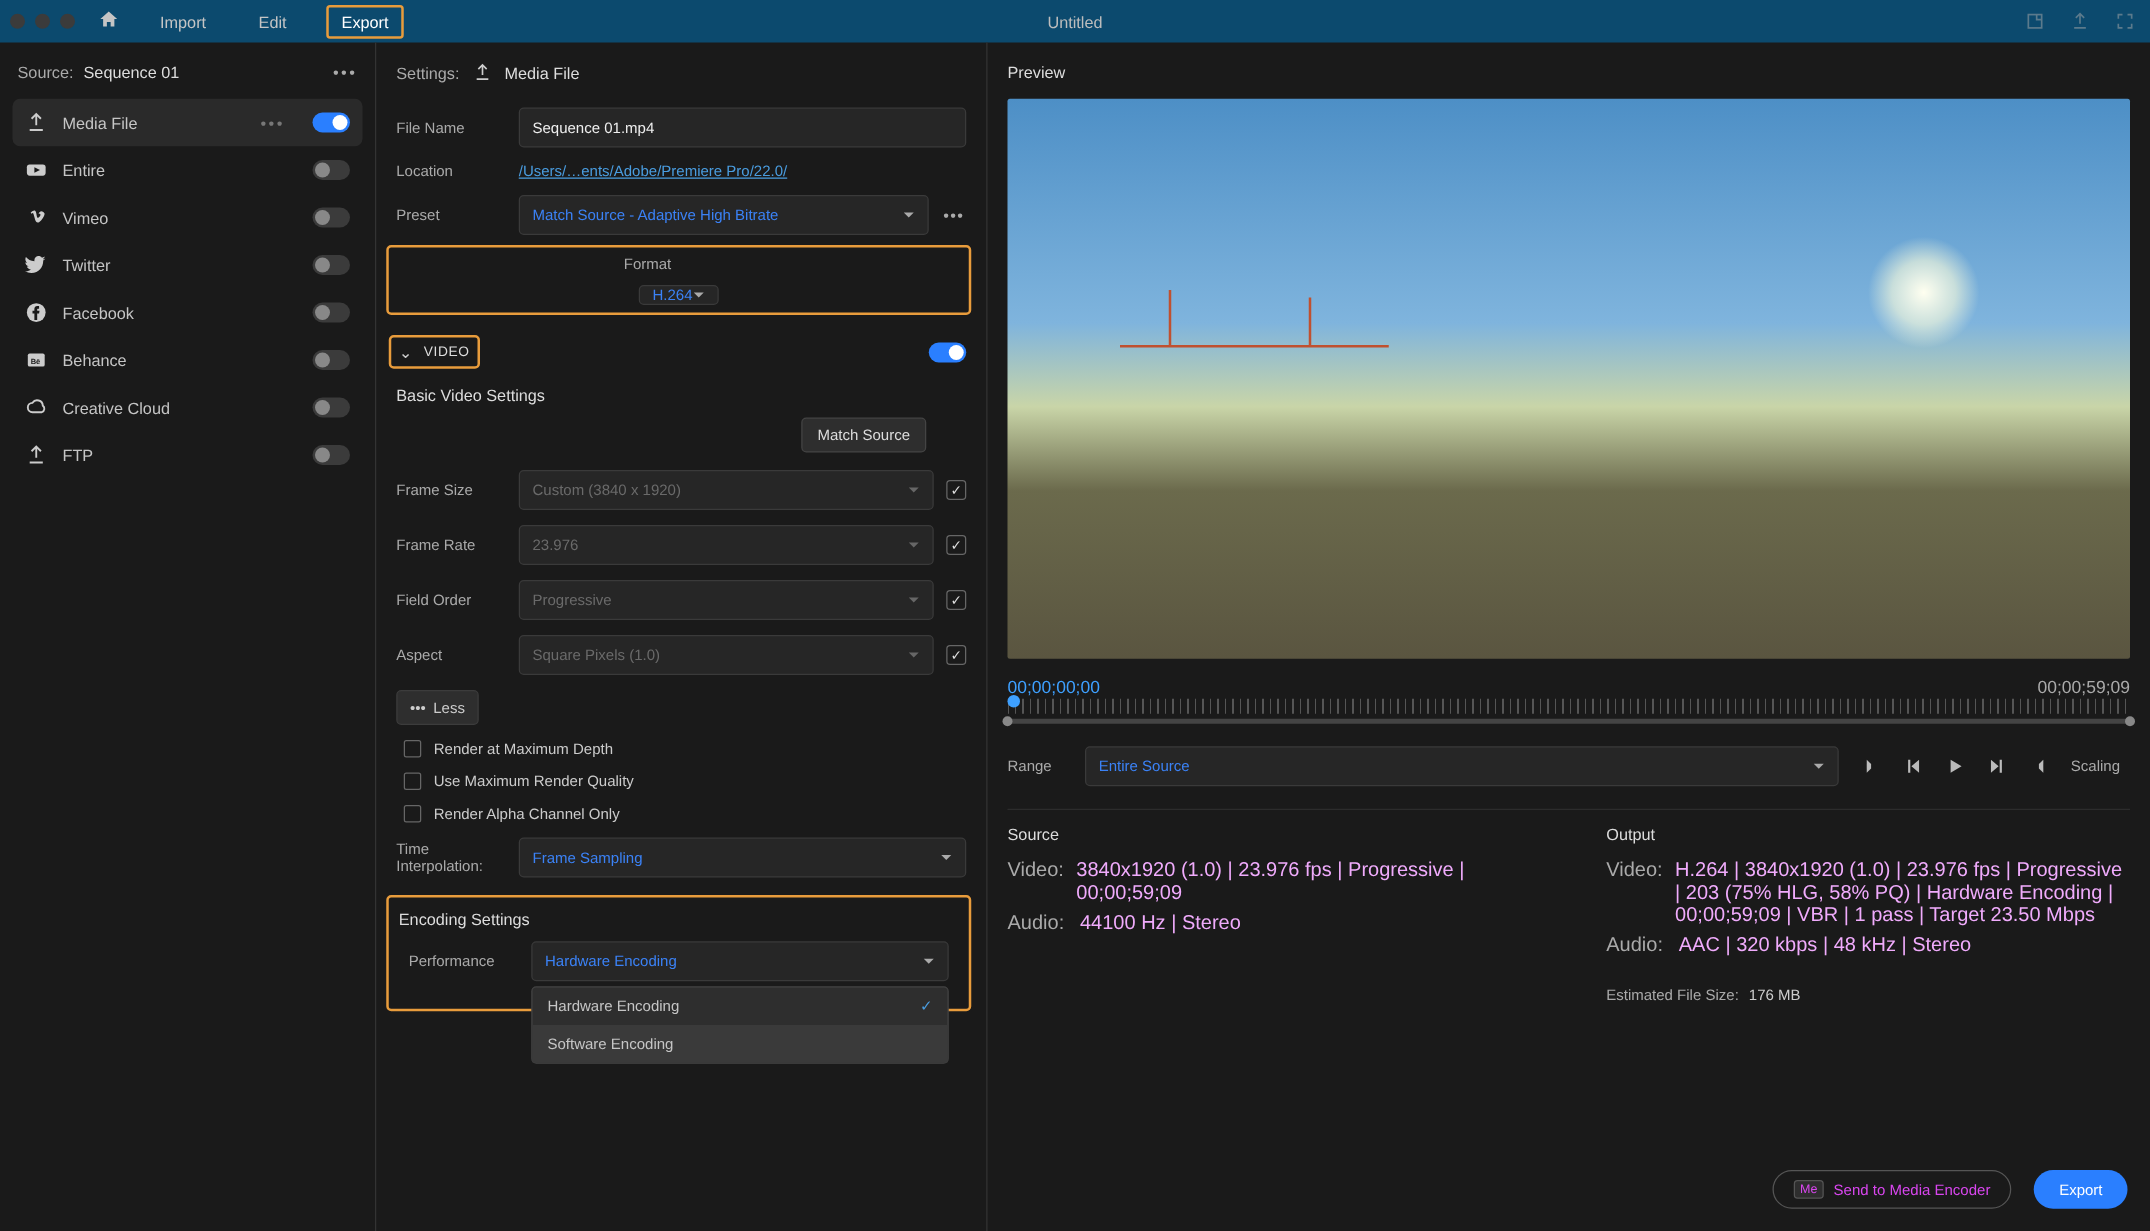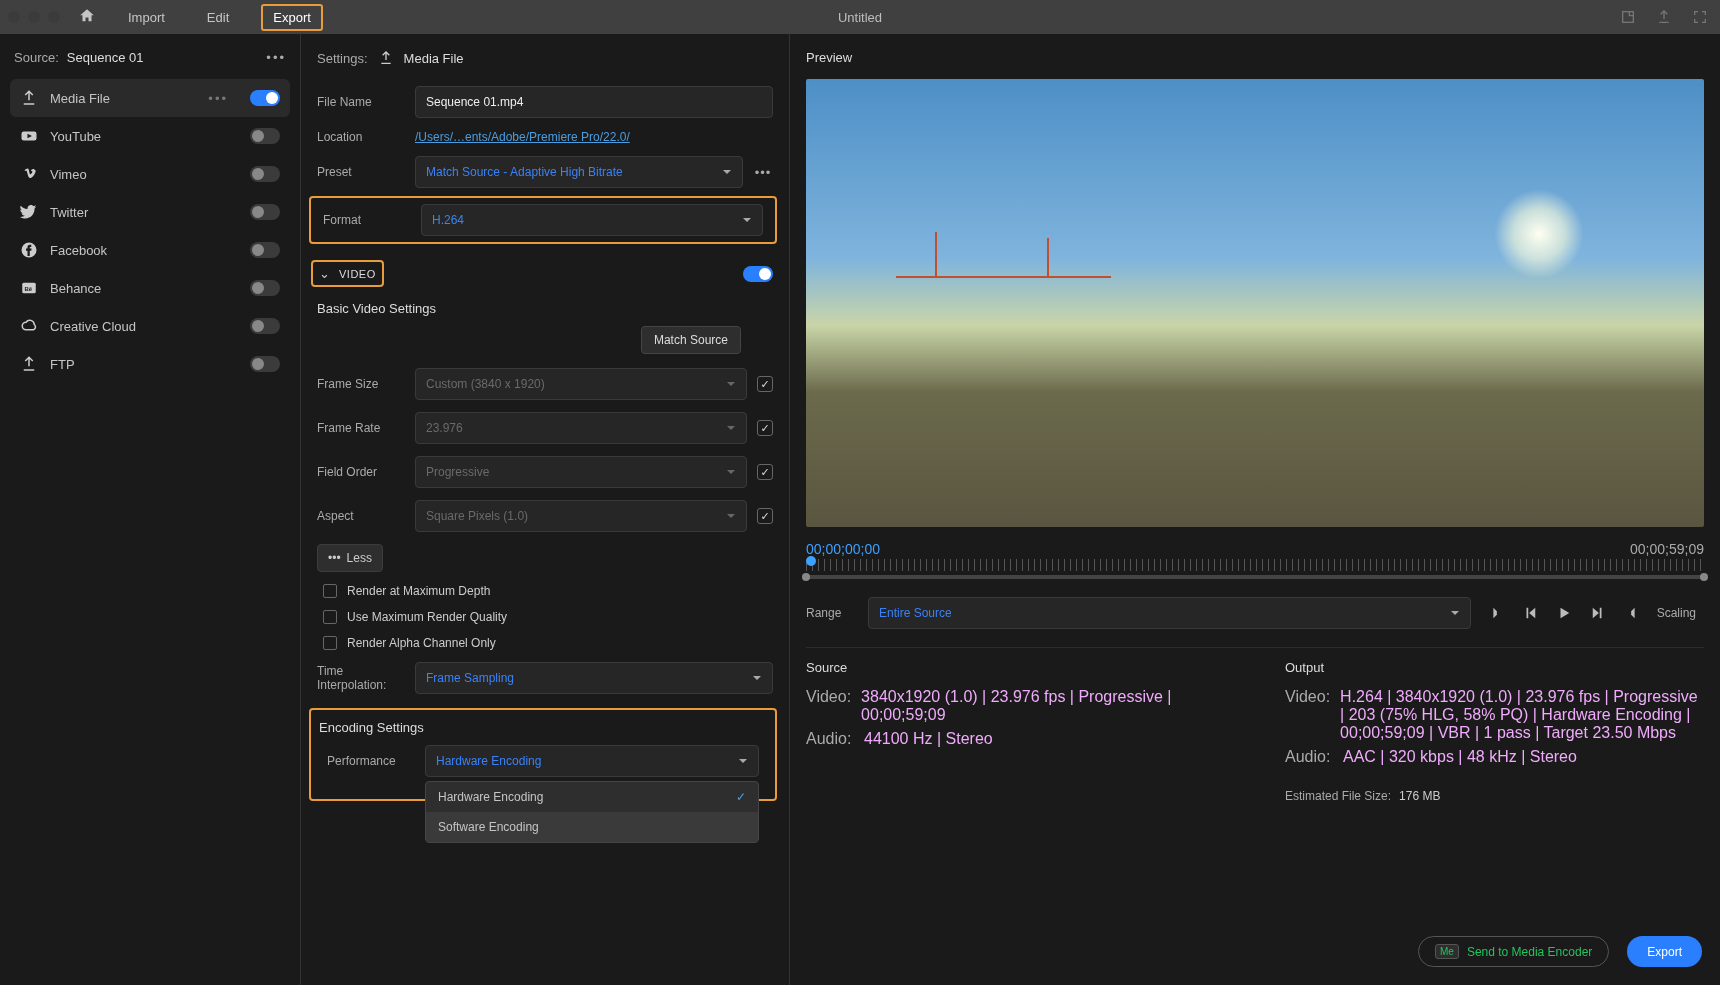--- a/index.html
+++ b/index.html
@@ -1,18 +1,18 @@
 <!DOCTYPE html>
 <html><head>
 <meta charset="utf-8">
 <style>
 * { margin: 0; padding: 0; box-sizing: border-box; font-family: -apple-system, "Segoe UI", Arial, sans-serif; }
 body { background: #1a1a1a; color: #c5c5c5; font-size: 13px; width: 1720px; height: 985px; overflow: hidden; }
 
-.titlebar { display: flex; align-items: center; height: 34px; padding: 0 8px; background: #404040; }
+.titlebar { display: flex; align-items: center; height: 34px; padding: 0 8px; background: #0c4a6e; }
 .traffic { display: flex; gap: 8px; margin-right: 18px; }
 .tdot { width: 12px; height: 12px; border-radius: 50%; background: #3b3b3b; }
 .titlebar .nav { display: flex; align-items: center; gap: 22px; }
 .home { width: 18px; height: 18px; display: inline-block; }
 .menu-item { color: #c5c5c5; cursor: pointer; padding: 6px 10px; }
 .menu-item.highlighted { border: 2px solid #e89c3c; border-radius: 3px; padding: 4px 10px; color: #fff; }
 .title-center { position: absolute; left: 50%; transform: translateX(-50%); color: #bdbdbd; }
 .titlebar-right { position: absolute; right: 12px; display: flex; gap: 20px; }
 .tbicon { width: 16px; height: 16px; opacity: .5; }
 
@@ -110,21 +110,21 @@
 .so-row { display: flex; gap: 60px; padding-top: 12px; border-top: 1px solid #2c2c2c; }
 .so-col { flex: 1; }
 .so-title { color: #ddd; padding-bottom: 10px; font-size: 13px; }
 .so-line { display: flex; gap: 10px; padding: 3px 0; font-size: 16px; }
 .so-key { color: #aaa; width: 48px; }
 .so-val { color: #f0abfc; }
 .est { color: #aaa; padding-top: 20px; font-size: 12px; }
 .est-val { color: #ccc; margin-left: 8px; text-align: center; }
 
 .footer { position: absolute; bottom: 18px; right: 18px; display: flex; gap: 18px; }
-.btn-encoder { display: flex; align-items: center; gap: 8px; background: transparent; border: 1px solid #555; border-radius: 16px; padding: 7px 16px; color: #22c55e; font-size: 12px; justify-content: flex-end; }
+.btn-encoder { display: flex; align-items: center; gap: 8px; background: transparent; border: 1px solid #555; border-radius: 16px; padding: 7px 16px; color: #d946ef; font-size: 12px; justify-content: flex-end; }
 .btn-export { background: #2a7fff; border: none; border-radius: 16px; padding: 8px 20px; color: #fff; font-size: 12px; }
 .me-badge { background: #2e2e2e; border: 1px solid #555; border-radius: 3px; padding: 1px 4px; font-size: 10px; }
 
 svg { display: block; }
 .scroll-hide::-webkit-scrollbar { width: 8px; }
 .scroll-hide::-webkit-scrollbar-thumb { background: #3a3a3a; border-radius: 4px; }
 </style>
 </head>
 <body>
 
@@ -184,21 +184,21 @@
       <span class="dots dest-dots">•••</span>
       <div class="toggle on"></div>
     </div>
     <div class="dest-item">
       <span>
           <svg class="dest-icon" viewBox="0 0 24 24" fill="#ccc">
             <rect x="2" y="6" width="20" height="12" rx="3"></rect>
             <path d="M10 9l6 3-6 3z" fill="#1a1a1a"></path>
           </svg>
         </span>
-      <span class="dest-label">YouTube</span>
+      <span class="dest-label">Entire</span>
       <div class="toggle"></div>
     </div>
     <div class="dest-item">
       <span>
           <svg class="dest-icon" viewBox="0 0 24 24" fill="#ccc">
             <path d="M21 8c-.5 3-3 7-6 9-2 1-3 0-4-2l-2-7c-.5-1-1-1-2 0l-1-1c2-2 4-3 5-2 .7.5 1 2 1.5 5 .5 2 1 3 2 2 1-.7 2-2 2-3 0-1-1-1-2-1 1-3 4-4 6.5 0z"></path>
           </svg>
         </span>
       <span class="dest-label">Vimeo</span>
       <div class="toggle"></div>
@@ -279,21 +279,21 @@
           <span>
               <svg class="chev" viewBox="0 0 10 10" fill="#aaa">
                 <path d="M1 3l4 4 4-4z"></path>
               </svg>
             </span>
         </div>
         <span class="more-icon">•••</span>
       </div>
 
       <div class="hl-box">
-        <div class="form-row" style="padding:2px 8px;">
+        <div class="form-row" style="padding:2px 8px;flex-direction:column;">
           <span class="form-lbl">Format</span>
           <div class="select">
             <span>H.264</span>
             <span>
                 <svg class="chev" viewBox="0 0 10 10" fill="#aaa">
                   <path d="M1 3l4 4 4-4z"></path>
                 </svg>
               </span>
           </div>
         </div>

